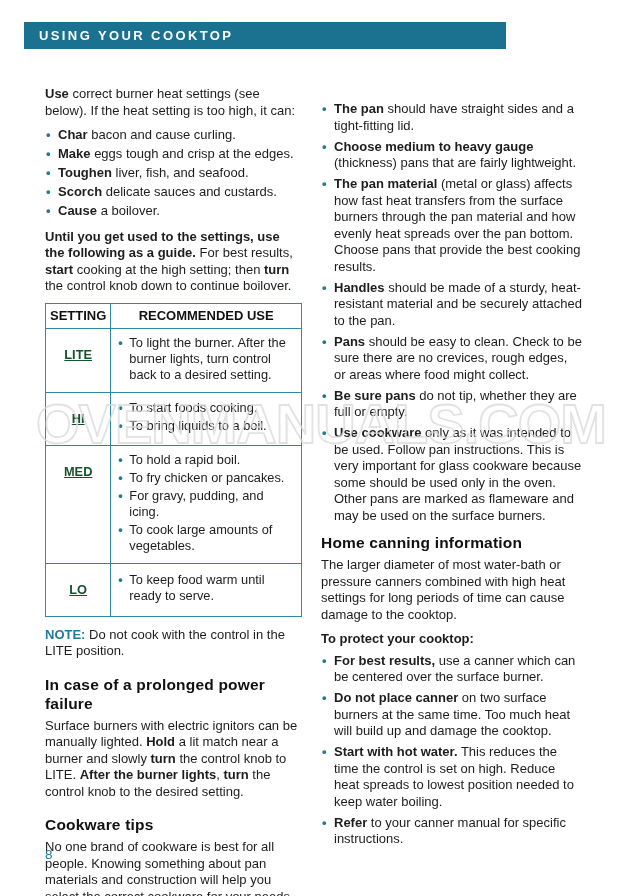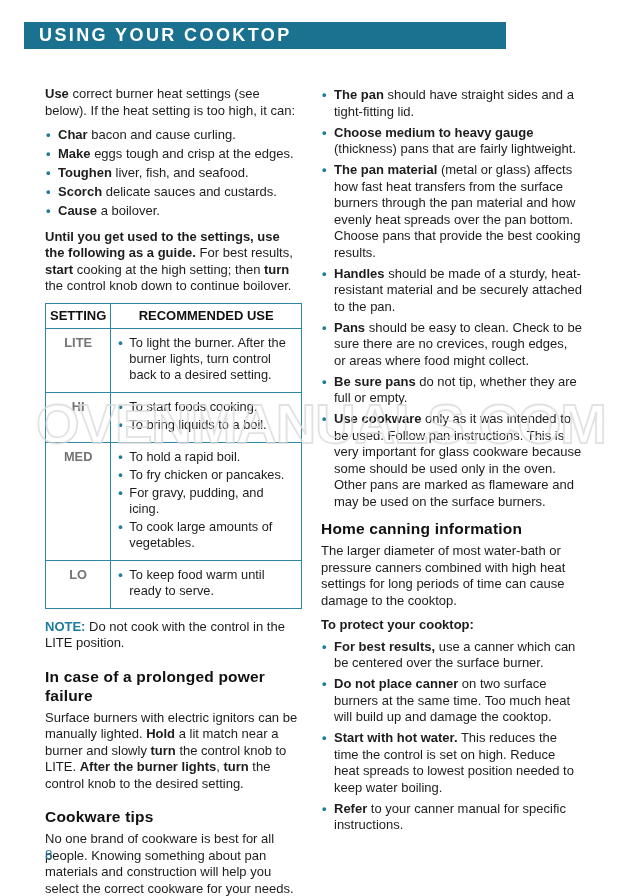--- a/index.html
+++ b/index.html
@@ -20,42 +20,42 @@
     color:var(--ink);
     font-size:13px;
     line-height:16.5px;
   }
   .header-bar{
     position:absolute;left:24px;top:22px;
     width:482px;height:27px;
     background:var(--bar);
     color:#ffffff;
     font-weight:bold;
-    font-size:18px;
+    font-size:13px;
     letter-spacing:2.4px;
     line-height:27px;
     padding-left:15px;
   }
   .watermark{
     position:absolute;
     left:36px;top:416px;
     width:576px;
     font-size:56px;
     font-weight:bold;
     letter-spacing:-1px;
     color:transparent;
     -webkit-text-stroke:1.8px var(--wm);
     text-stroke:1.8px var(--wm);
     opacity:.75;
     z-index:6;
     pointer-events:none;
     white-space:nowrap;
   }
   .col-left{position:absolute;left:45px;top:86px;width:257px;}
-  .col-right{position:absolute;left:321px;top:86px;width:261px;}
+  .col-right{position:absolute;left:321px;top:100px;width:261px;}
   h2{
     font-size:15.5px;
     line-height:19px;
     margin:0 0 5px;
     color:#111;
     letter-spacing:.2px;
   }
   h2.spaced{margin-top:15px;}
   p{margin:0 0 8px;}
   .b{font-weight:bold;}
@@ -87,22 +87,23 @@
     padding:4px 4px;
     font-size:13px;
     text-align:center;
     color:#111;
   }
   td.setting-cell{
     width:62px;
     text-align:center;
     vertical-align:top;
     font-weight:bold;
-    padding:6px 2px;
-    color:#737373;
+    padding:18px 2px;
+    color:#14532d;
+    text-decoration:underline;
   }
   td.uses-cell{padding:6px 12px 7px 6px;}
   td.uses-cell ul{list-style:none;margin:0;padding:0;}
   td.uses-cell li{
     position:relative;
     padding-left:12px;
     margin-bottom:2px;
   }
   td.uses-cell li::before{
     content:"\2022";

